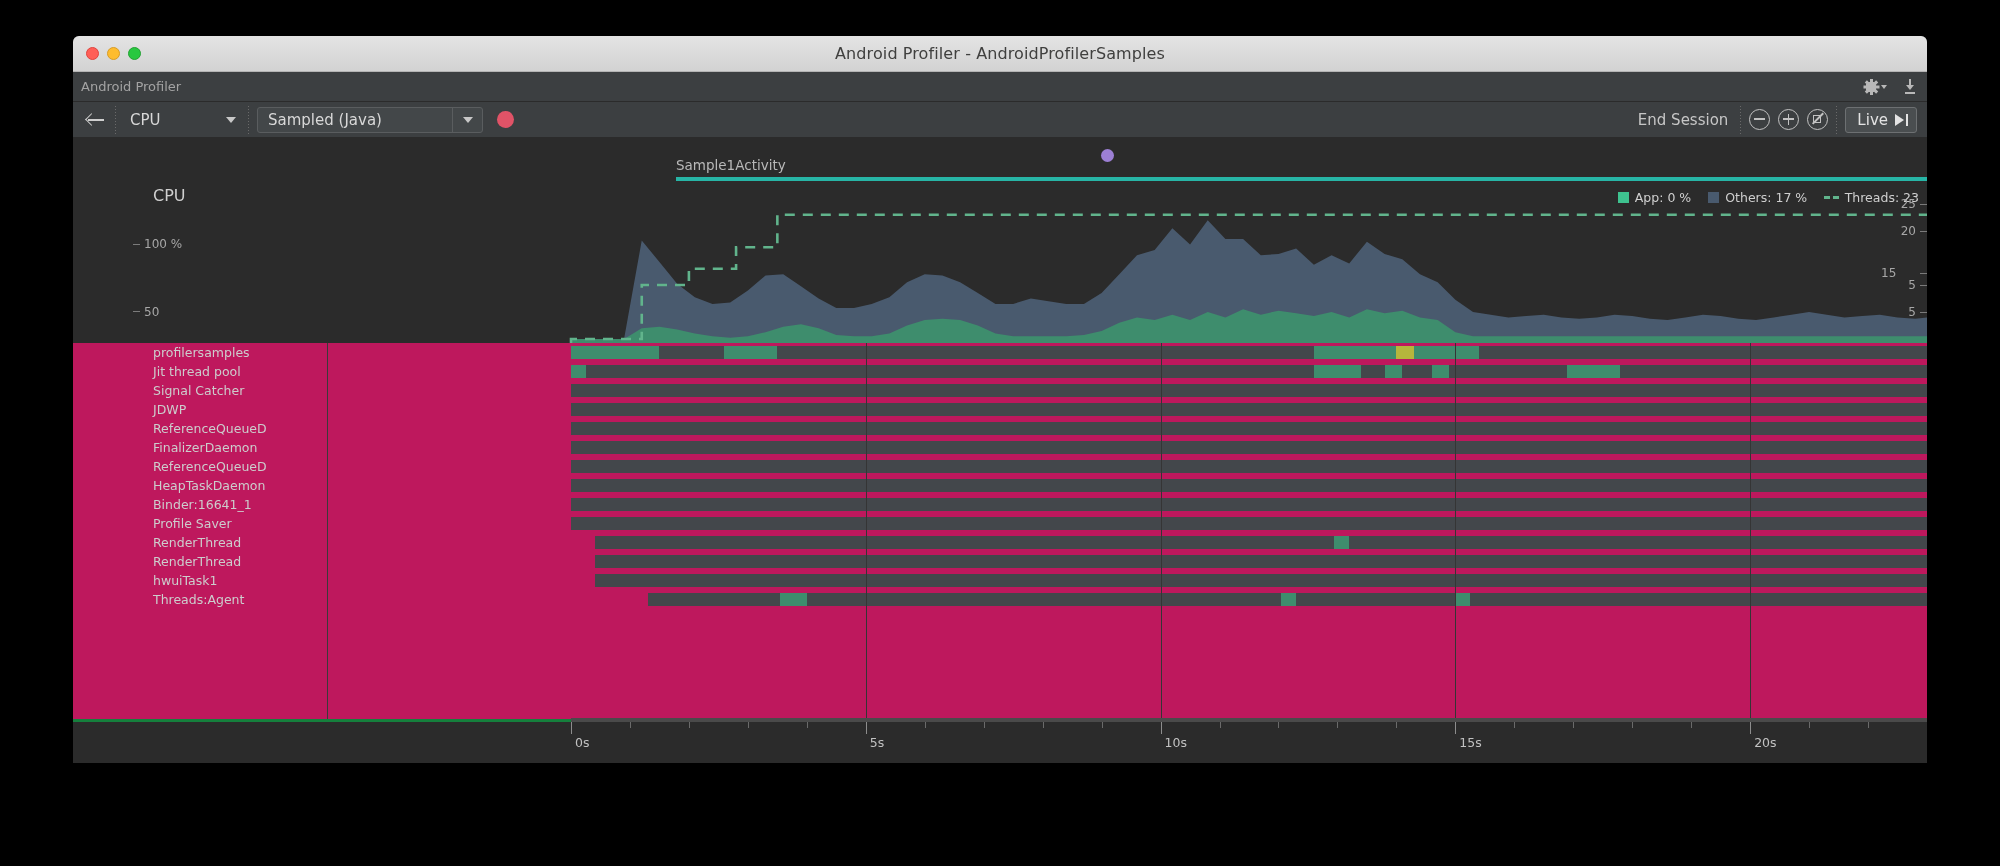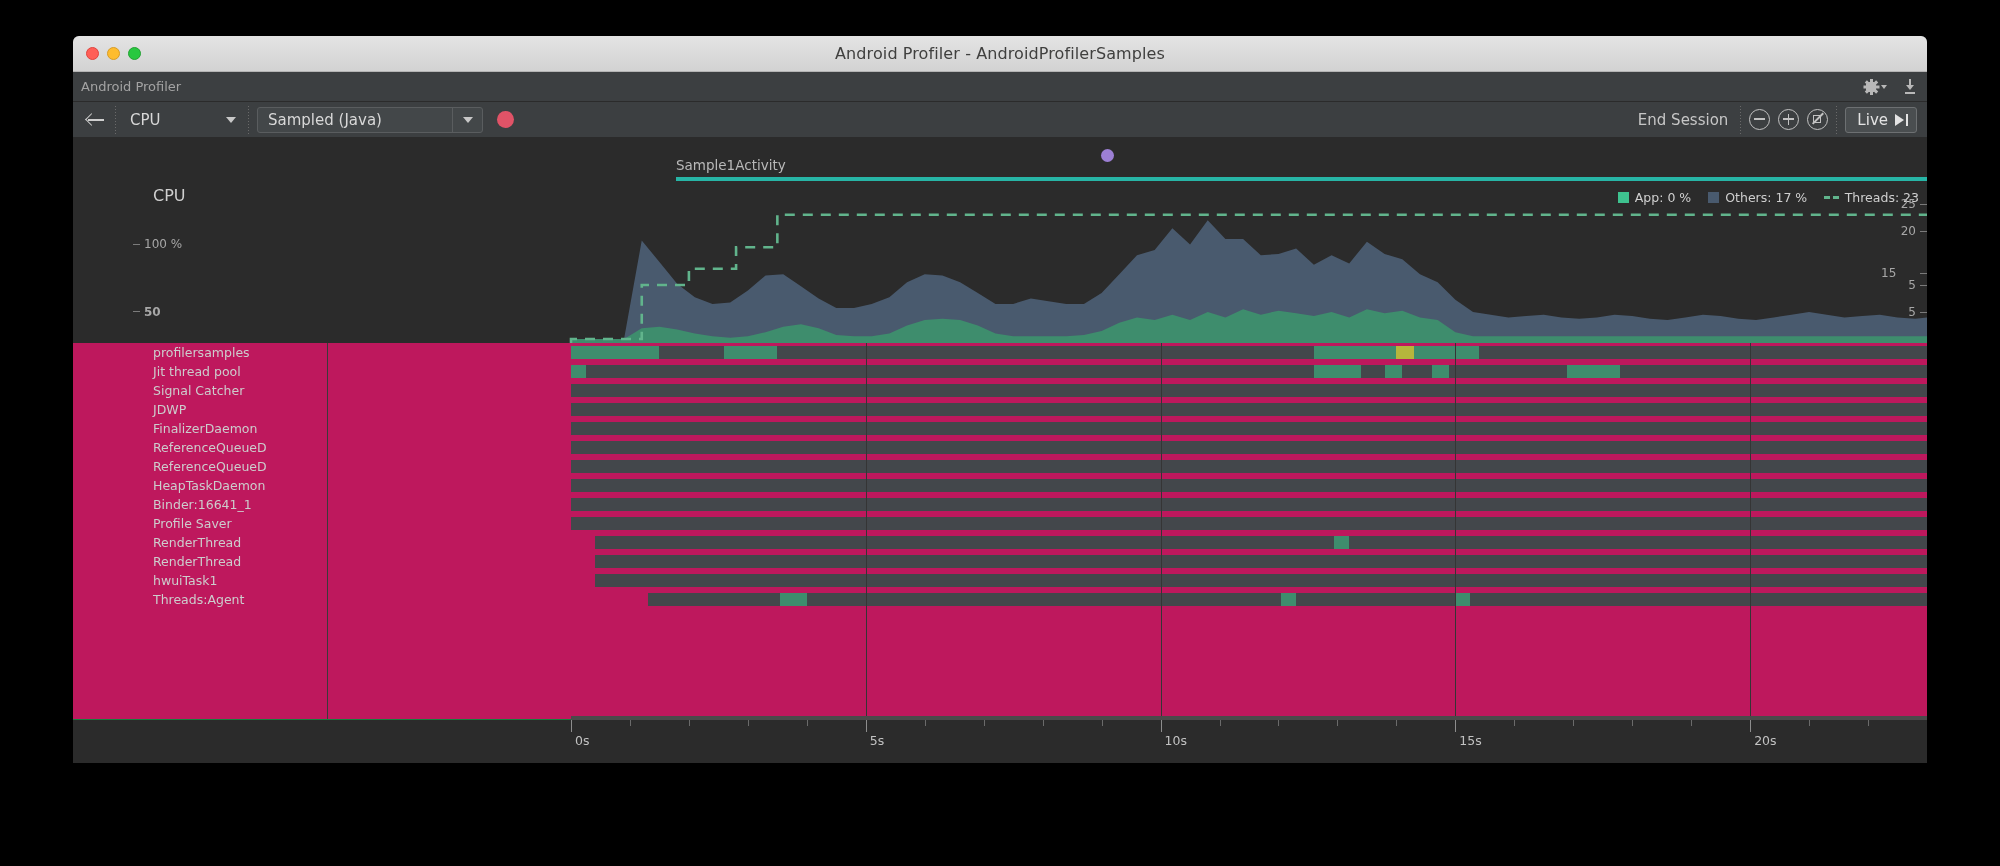--- a/index.html
+++ b/index.html
@@ -214,21 +214,21 @@
   .activity { position: absolute; top: 3px; height: 13px; background: #3e8d6d; }
   .activity.warn { background: #b5b63c; }
   .col-divider {
     position: absolute; left: 254px; top: 0; bottom: 0; width: 1px; background: #3a3a3a;
   }
   .grid-line { position: absolute; top: 0; bottom: 0; width: 1px; background: #353535; }
 
   
   #time-axis {
     position: absolute; left: 0; right: 0; bottom: 0; height: 44px;
-    background: #2b2b2b; border-top: 1px solid #15803d;
+    background: #2b2b2b; border-top: 3px solid #15803d;
   }
   #time-axis .maj {
     position: absolute; top: 0; width: 1px; height: 12px; background: #8d8d8d;
   }
   #time-axis .min {
     position: absolute; top: 0; width: 1px; height: 6px; background: #6a6a6a;
   }
   #time-axis .tlabel {
     position: absolute; top: 13px; font-size: 12.5px; color: #c2c2c2;
   }
@@ -346,21 +346,21 @@
       <svg id="chart-canvas" viewBox="0 0 1854 161" preserveAspectRatio="none">
           <path d="M498,161 L498,157 L515.6869565217391,157 L533.3739130434783,157 L551.0608695652174,157 L568.7478260869565,58.45 L586.4347826086956,80.05000000000001 L604.1217391304348,101.65 L621.8086956521739,115.14999999999999 L639.4956521739131,121.9 L657.1826086956521,120.55 L674.8695652173913,108.4 L692.5565217391304,93.55 L710.2434782608696,92.2 L727.9304347826087,104.35 L745.6173913043478,116.5 L763.304347826087,125.95 L780.9913043478261,125.95 L798.6782608695653,121.9 L816.3652173913043,115.14999999999999 L834.0521739130435,100.30000000000001 L851.7391304347826,92.2 L869.4260869565217,93.55 L887.1130434782608,100.30000000000001 L904.8,111.1 L922.4869565217391,121.9 L940.1739130434783,121.9 L957.8608695652174,116.5 L975.5478260869565,119.2 L993.2347826086957,121.9 L1010.9217391304347,121.9 L1028.608695652174,111.1 L1046.2956521739131,92.2 L1063.9826086956523,73.3 L1081.6695652173912,67.9 L1099.3565217391306,46.30000000000001 L1117.0434782608695,62.50000000000001 L1134.7304347826087,38.2 L1152.4173913043478,57.1 L1170.104347826087,57.1 L1187.791304347826,73.3 L1205.4782608695652,71.95 L1223.1652173913044,66.55 L1240.8521739130433,82.75 L1258.5391304347827,73.3 L1276.2260869565216,81.39999999999999 L1293.913043478261,59.800000000000004 L1311.6,71.95 L1329.2869565217393,77.35 L1346.9739130434782,92.2 L1364.6608695652174,100.30000000000001 L1382.3478260869565,117.85 L1400.0347826086959,130 L1417.7217391304348,132.7 L1435.408695652174,135.39999999999998 L1453.095652173913,134.05 L1470.782608695652,132.7 L1488.4695652173914,135.39999999999998 L1506.1565217391305,136.75 L1523.8434782608695,135.39999999999998 L1541.5304347826086,132.7 L1559.217391304348,134.05 L1576.9043478260871,136.75 L1594.5913043478263,138.1 L1612.2782608695652,135.39999999999998 L1629.9652173913043,132.7 L1647.6521739130435,134.05 L1665.3391304347826,136.75 L1683.0260869565218,138.1 L1700.713043478261,135.39999999999998 L1718.4,132.7 L1736.086956521739,130 L1753.7739130434782,132.7 L1771.4608695652173,135.39999999999998 L1789.1478260869565,134.05 L1806.8347826086956,132.7 L1824.5217391304348,135.39999999999998 L1842.208695652174,136.75 L1854,135.39999999999998 L1854,161 Z" fill="#495a6e"></path>
           <path d="M498,161 L498,157 L515.6869565217391,157 L533.3739130434783,157 L551.0608695652174,157 L568.7478260869565,146.2 L586.4347826086956,144.85000000000002 L604.1217391304348,147.55 L621.8086956521739,151.6 L639.4956521739131,154.3 L657.1826086956521,155.65 L674.8695652173913,154.3 L692.5565217391304,150.25 L710.2434782608696,144.85000000000002 L727.9304347826087,142.15 L745.6173913043478,146.2 L763.304347826087,152.95 L780.9913043478261,154.3 L798.6782608695653,154.3 L816.3652173913043,151.6 L834.0521739130435,143.5 L851.7391304347826,138.1 L869.4260869565217,136.75 L887.1130434782608,138.1 L904.8,143.5 L922.4869565217391,151.6 L940.1739130434783,154.3 L957.8608695652174,154.3 L975.5478260869565,154.3 L993.2347826086957,154.3 L1010.9217391304347,152.95 L1028.608695652174,148.89999999999998 L1046.2956521739131,140.8 L1063.9826086956523,135.39999999999998 L1081.6695652173912,138.1 L1099.3565217391306,132.7 L1117.0434782608695,138.1 L1134.7304347826087,130 L1152.4173913043478,135.39999999999998 L1170.104347826087,127.3 L1187.791304347826,132.7 L1205.4782608695652,128.65 L1223.1652173913044,131.35000000000002 L1240.8521739130433,134.05 L1258.5391304347827,130 L1276.2260869565216,135.39999999999998 L1293.913043478261,127.3 L1311.6,131.35000000000002 L1329.2869565217393,128.65 L1346.9739130434782,135.39999999999998 L1364.6608695652174,138.1 L1382.3478260869565,150.25 L1400.0347826086959,154.3 L1417.7217391304348,154.3 L1435.408695652174,154.3 L1453.095652173913,154.3 L1470.782608695652,154.3 L1488.4695652173914,154.3 L1506.1565217391305,154.3 L1523.8434782608695,154.3 L1541.5304347826086,154.3 L1559.217391304348,154.3 L1576.9043478260871,154.3 L1594.5913043478263,154.3 L1612.2782608695652,154.3 L1629.9652173913043,154.3 L1647.6521739130435,154.3 L1665.3391304347826,154.3 L1683.0260869565218,154.3 L1700.713043478261,154.3 L1718.4,154.3 L1736.086956521739,154.3 L1753.7739130434782,154.3 L1771.4608695652173,154.3 L1789.1478260869565,154.3 L1806.8347826086956,154.3 L1824.5217391304348,154.3 L1842.208695652174,154.3 L1854,154.3 L1854,161 Z" fill="#3e8d6d"></path>
           <path d="M498,161 L498,157 L562.8521739130435,157 L562.8521739130435,157 L568.7478260869565,157 L568.7478260869565,103 L604.1217391304348,103 L604.1217391304348,103 L615.9130434782609,103 L615.9130434782609,86.8 L651.2869565217392,86.8 L651.2869565217392,86.8 L663.0782608695652,86.8 L663.0782608695652,65.19999999999999 L692.5565217391304,65.19999999999999 L692.5565217391304,65.19999999999999 L704.3478260869565,65.19999999999999 L704.3478260869565,32.8 L1854,32.8 L1854,32.8" fill="none" stroke="#61b48c" stroke-width="2.6" stroke-dasharray="10 8"></path>
         </svg>
       <div class="axis-left">
           <div class="tick" style="top: 15px; left: 0px;">
             <span class="m"></span>
             <span>100 %</span>
           </div>
-          <div class="tick" style="top: 82.5px; left: 0px; font-weight: bold;">
+          <div class="tick" style="top: 82.5px; left: 0px;">
             <span class="m"></span>
             <span>50</span>
           </div>
         </div>
       <div class="axis-right">
           <div class="tick" style="top: 15px; right: 0px; flex-direction: row-reverse;">
             <span class="m"></span>
             <span>25</span>
           </div>
           <div class="tick" style="top: 42px; right: 0px; flex-direction: row-reverse;">
@@ -411,27 +411,27 @@
             <div class="lifeline" style="left: 0px; width: 1356px;"></div>
           </div>
         </div>
         <div class="thread-row">
           <div class="thread-name">JDWP</div>
           <div class="thread-track">
             <div class="lifeline" style="left: 0px; width: 1356px;"></div>
           </div>
         </div>
         <div class="thread-row">
+          <div class="thread-name">ReferenceQueueD</div>
+          <div class="thread-track">
+            <div class="lifeline" style="left: 0px; width: 1356px;"></div>
+          </div>
+        </div>
+        <div class="thread-row">
           <div class="thread-name">FinalizerDaemon</div>
-          <div class="thread-track">
-            <div class="lifeline" style="left: 0px; width: 1356px;"></div>
-          </div>
-        </div>
-        <div class="thread-row">
-          <div class="thread-name">ReferenceQueueD</div>
           <div class="thread-track">
             <div class="lifeline" style="left: 0px; width: 1356px;"></div>
           </div>
         </div>
         <div class="thread-row">
           <div class="thread-name">ReferenceQueueD</div>
           <div class="thread-track">
             <div class="lifeline" style="left: 0px; width: 1356px;"></div>
           </div>
         </div>

